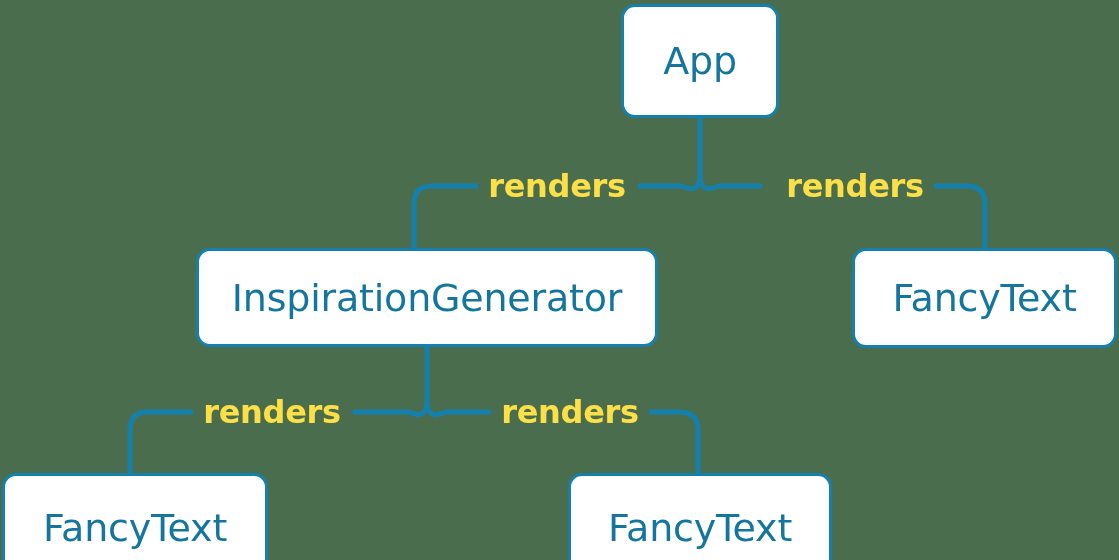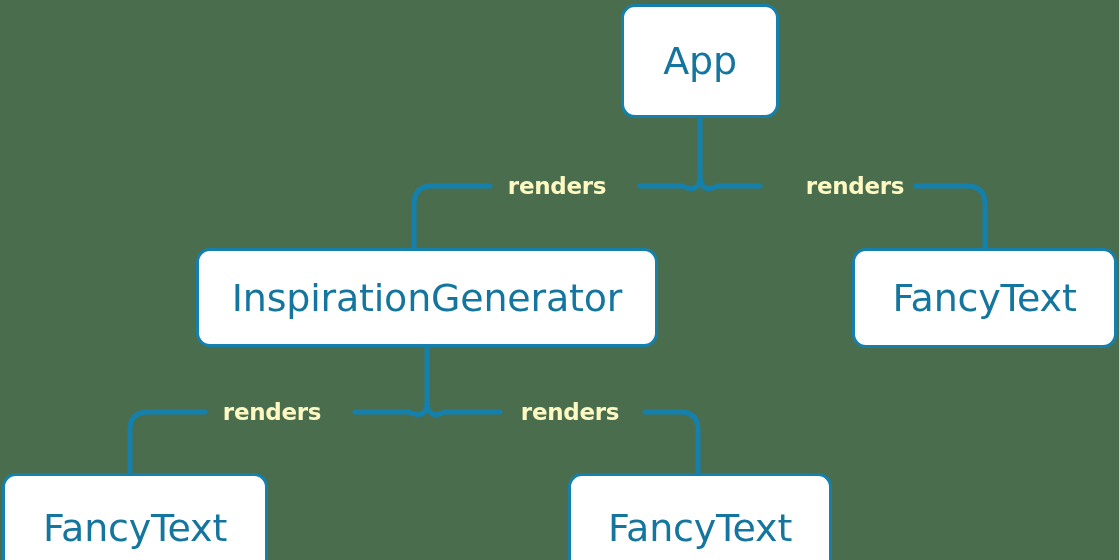--- a/index.html
+++ b/index.html
@@ -37,22 +37,22 @@
     align-items: center;
     justify-content: center;
     color: #14769e;
     font-size: 38px;
     font-weight: 400;
     letter-spacing: -0.2px;
     white-space: nowrap;
   }
   .edge-label {
     position: absolute;
-    color: #fef9c3;
-    font-size: 23px;
+    color: #fde047;
+    font-size: 32px;
     font-weight: 600;
     letter-spacing: -0.3px;
     white-space: nowrap;
     transform: translate(-50%, -50%);
     background: #4a6e4d;
     padding: 0 10px;
     line-height: 1;
   }
 
   

